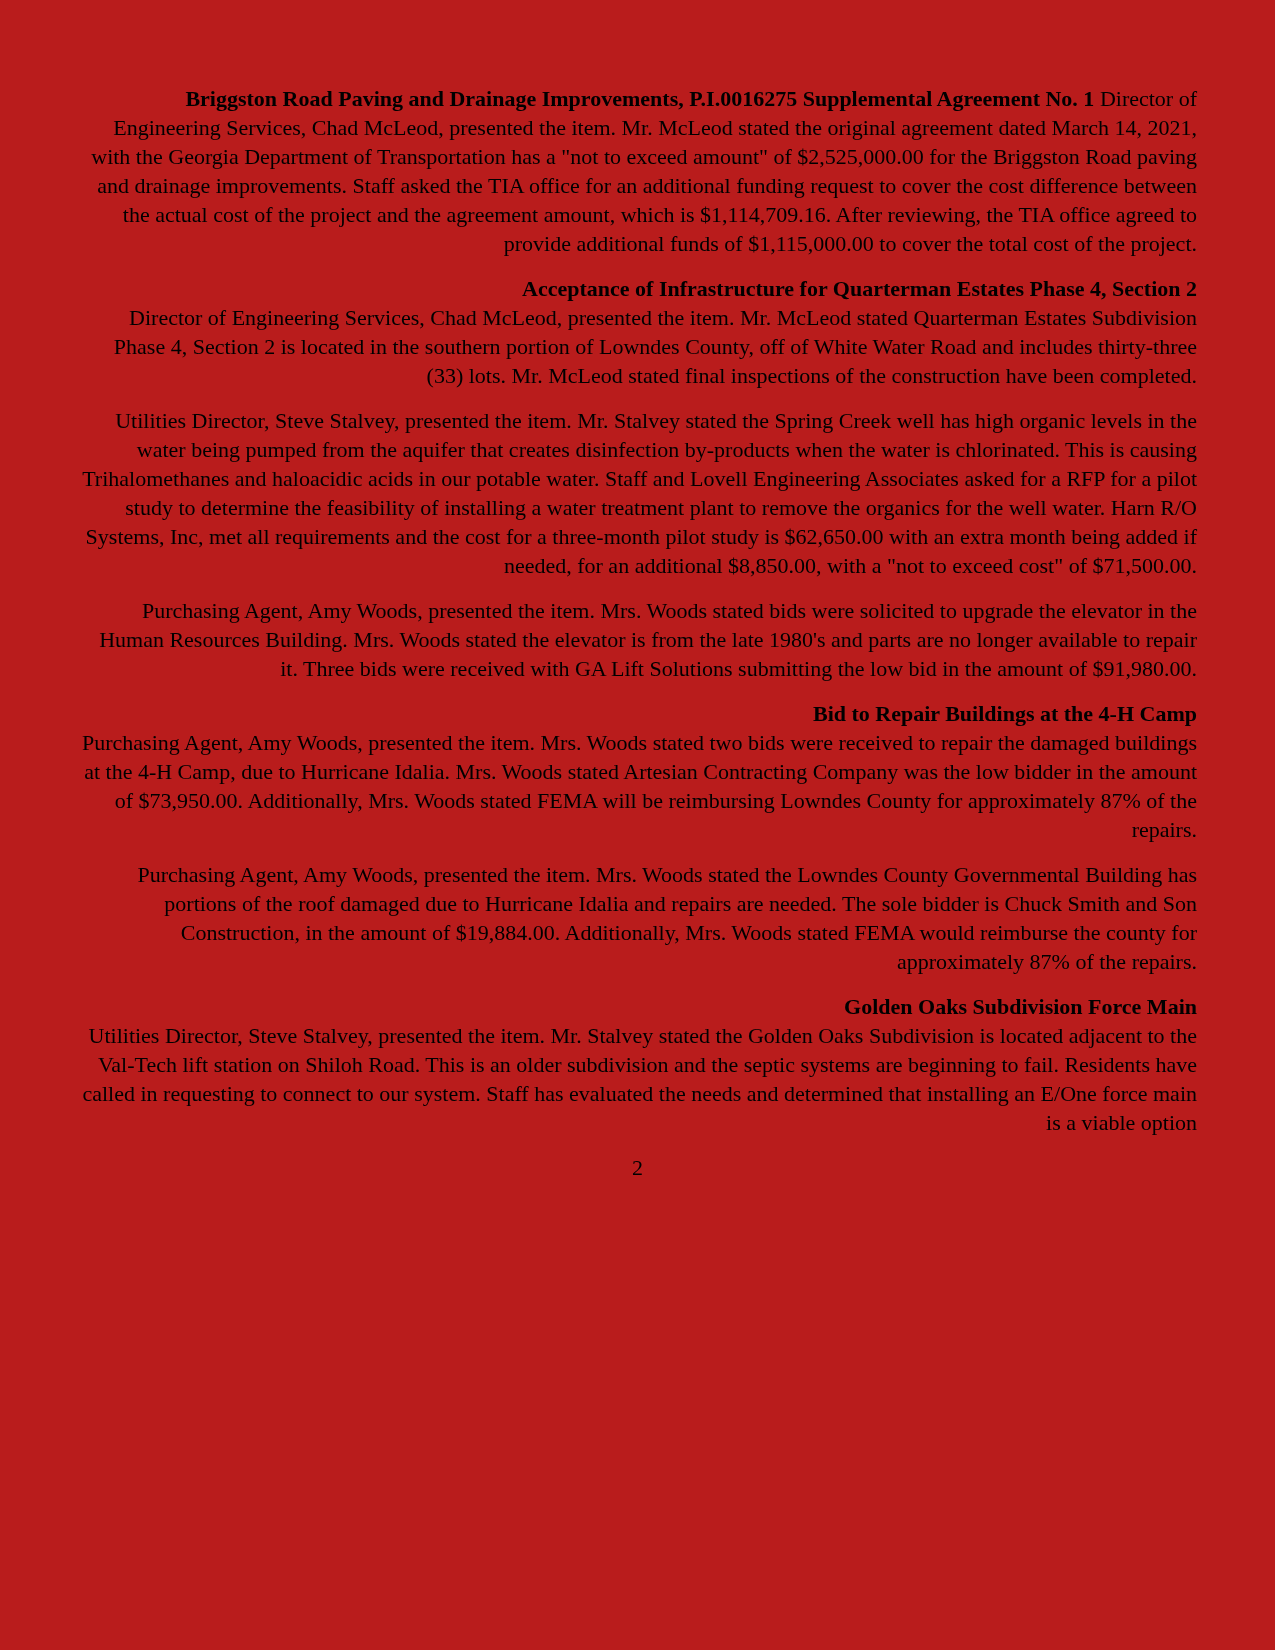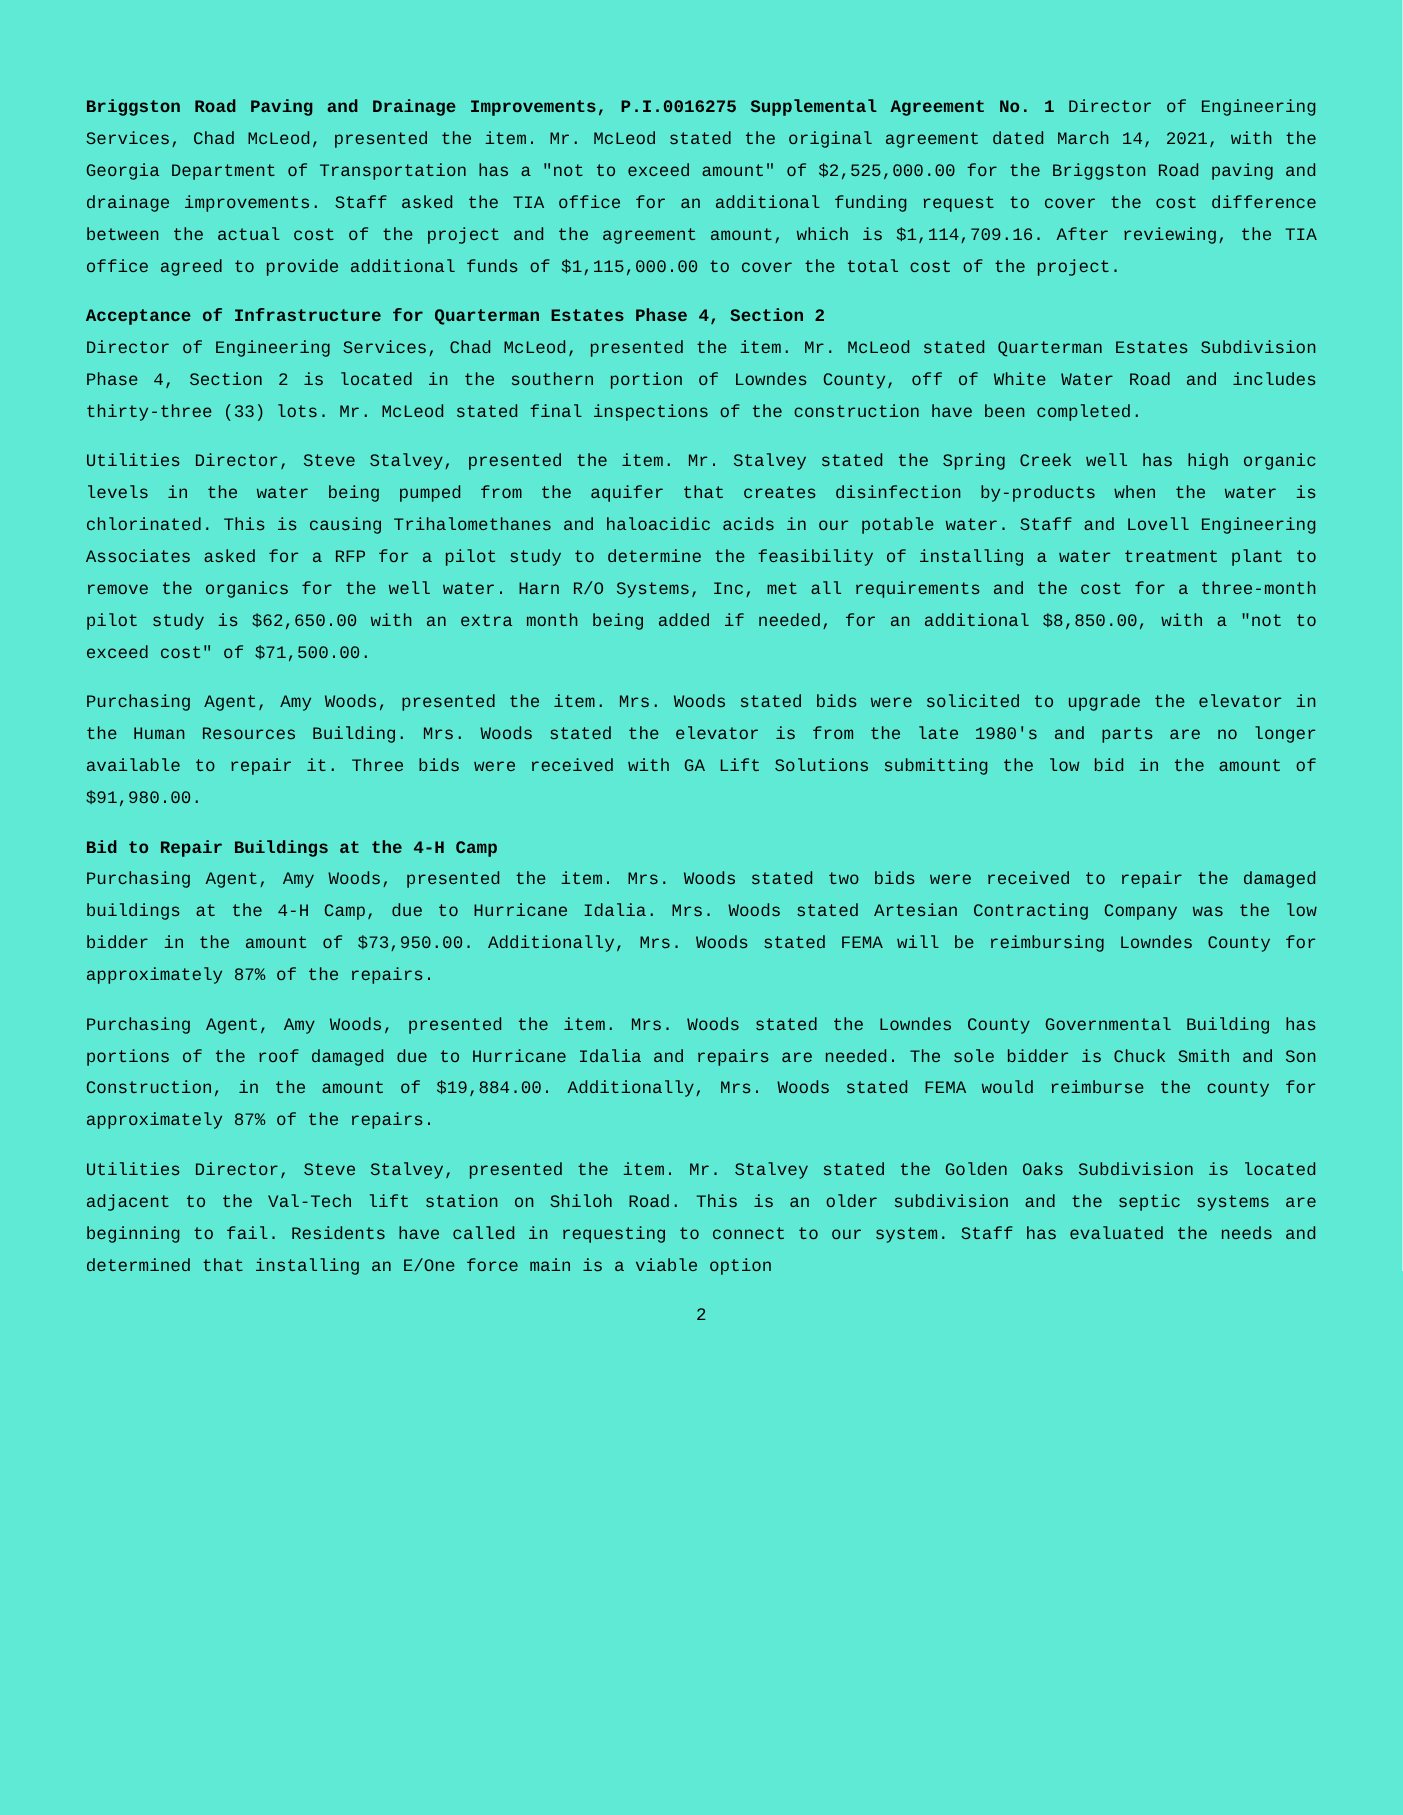--- a/index.html
+++ b/index.html
@@ -7,32 +7,33 @@
     padding: 0;
     background: #ffffff;
   }
   .page {
     position: relative;
     width: 1275px;
     height: 1650px;
     box-sizing: border-box;
     margin: 0 auto;
     padding: 84px 78px 0 78px;
-    background: #5eead4;
+    background: #b91c1c;
     color: #000000;
-    font-family: Liberation Mono, monospace;
-    font-size: 16px;
+    font-family: Liberation Serif, serif;
+    font-size: 22px;
     line-height: 29px;
     overflow: hidden;
   }
   .section {
     margin: 0 0 16px 0;
   }
   .section p {
     margin: 0;
+    text-align: right;
   }
   .sec-body,
   .lead-para {
     text-align: justify;
   }
   .sec-heading,
   .lead-heading {
     font-weight: 700;
   }
   .standalone-heading {
@@ -69,20 +70,21 @@
   <div class="section">
     <p class="sec-heading">Bid to Repair Buildings at the 4-H Camp</p>
     <p class="sec-body">Purchasing Agent, Amy Woods, presented the item.  Mrs. Woods stated two bids were received to repair the damaged buildings at the 4-H Camp, due to Hurricane Idalia.  Mrs. Woods stated Artesian Contracting Company was the low bidder in the amount of $73,950.00.  Additionally, Mrs. Woods stated FEMA will be reimbursing Lowndes County for approximately 87% of the repairs.</p>
   </div>
 
   <div class="section">
     <p class="sec-body">Purchasing Agent, Amy Woods, presented the item.  Mrs. Woods stated the Lowndes County Governmental Building has portions of the roof damaged due to Hurricane Idalia and repairs are needed.  The sole bidder is Chuck Smith and Son Construction, in the amount of $19,884.00.  Additionally, Mrs. Woods stated FEMA would reimburse the county for approximately 87% of the repairs.</p>
   </div>
 
   <div class="section">
+    <p class="sec-heading">Golden Oaks Subdivision Force Main</p>
     <p class="sec-body">Utilities Director, Steve Stalvey, presented the item.  Mr. Stalvey stated the Golden Oaks Subdivision is located adjacent to the Val-Tech lift station on Shiloh Road.  This is an older subdivision and the septic systems are beginning to fail.  Residents have called in requesting to connect to our system.  Staff has evaluated the needs and determined that installing an E/One force main is a viable option</p>
   </div>
 
   <div class="page-footer">
     <span>2</span>
   </div>
 
 </div>
 
 </body></html>

